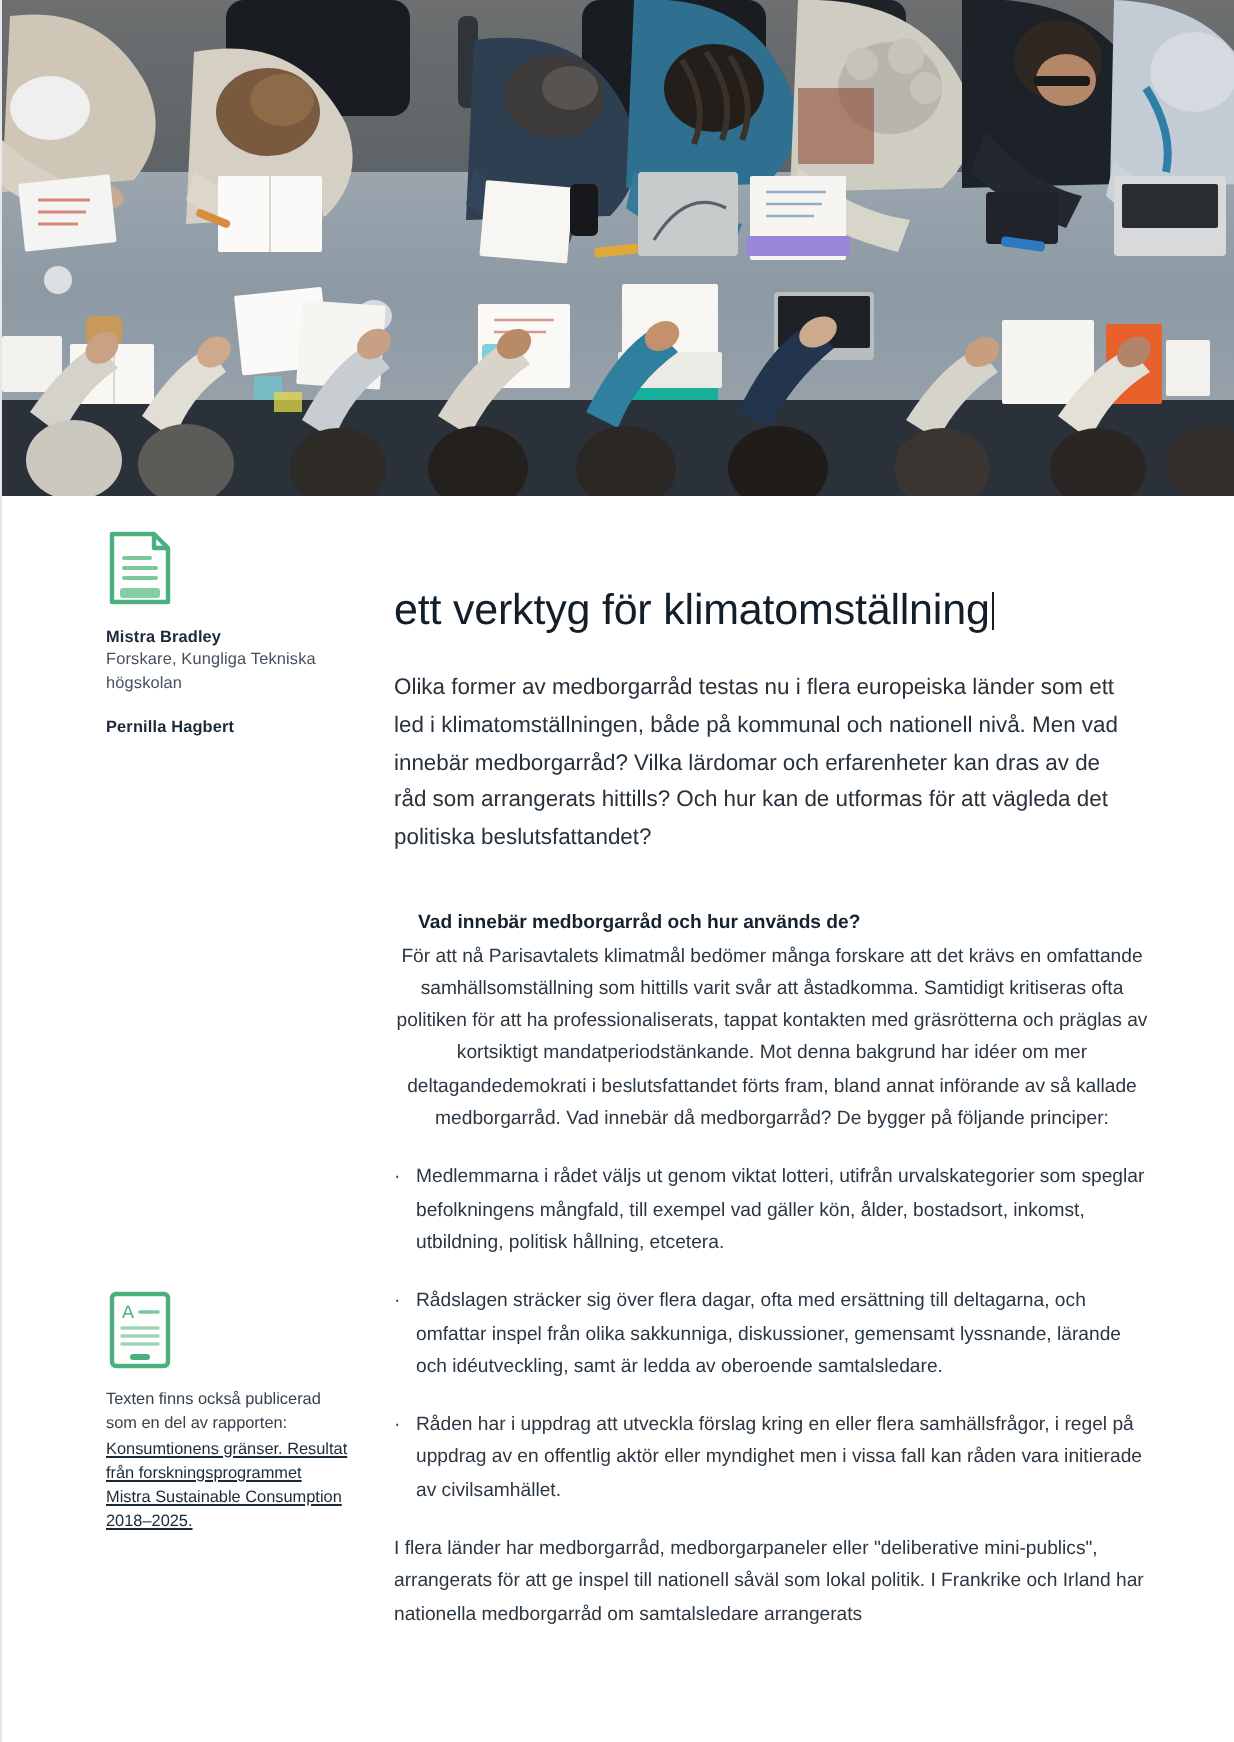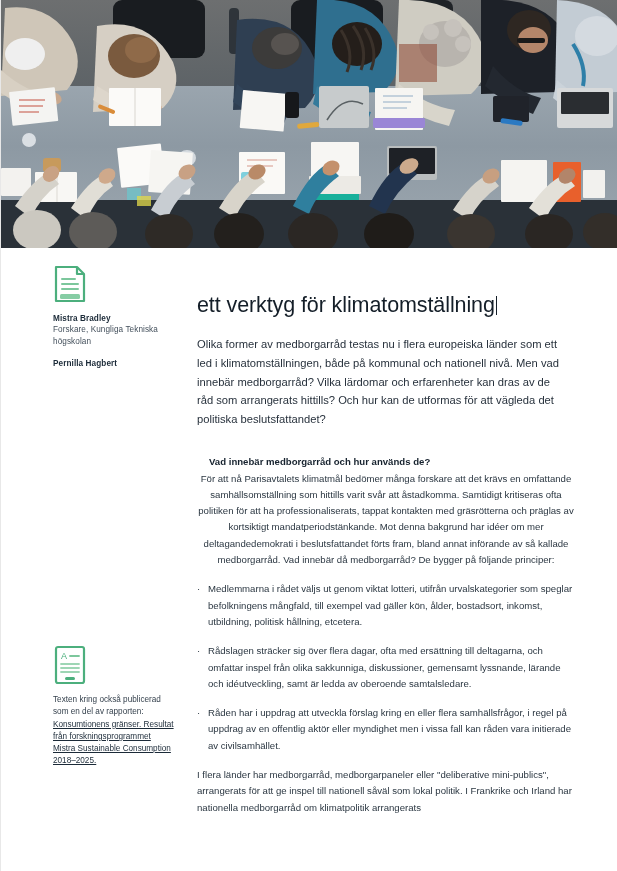--- a/index.html
+++ b/index.html
@@ -345,21 +345,21 @@
   </div>
 
   <div class="note">
     <svg class="icon-report" viewBox="0 0 34 40">
       <rect x="3" y="2" width="28" height="36" rx="2" fill="#ffffff" stroke="#4caf7d" stroke-width="2.2"></rect>
       <text x="8" y="14" font-family="Liberation Sans, sans-serif" font-size="9" fill="#4caf7d">A</text>
       <path d="M17 11 h9" stroke="#7cc79c" stroke-width="1.8" stroke-linecap="round"></path>
       <path d="M8 19 h18 M8 23 h18 M8 27 h18" stroke="#9ed6b5" stroke-width="1.8" stroke-linecap="round"></path>
       <rect x="12" y="32" width="10" height="3" rx="1.5" fill="#4caf7d"></rect>
     </svg>
-    <div class="note-text">Texten kring också publicerad som en del av rapporten:</div>
+    <div class="note-text">Texten finns också publicerad som en del av rapporten:</div>
     <a class="note-link">Konsumtionens gränser. Resultat från forskningsprogrammet Mistra Sustainable Consumption 2018–2025.</a>
   </div>
 
   <div class="content">
 
     <h1 class="title">
       <br>
       <span>ett verktyg för klimatomställning</span><span class="caret"></span>
     </h1>
 
@@ -376,16 +376,16 @@
       <li>
         <span class="dot">·</span>
         <span>Rådslagen sträcker sig över flera dagar, ofta med ersättning till deltagarna, och omfattar inspel från olika sakkunniga, diskussioner, gemensamt lyssnande, lärande och idéutveckling, samt är ledda av oberoende samtalsledare.</span>
       </li>
       <li>
         <span class="dot">·</span>
         <span>Råden har i uppdrag att utveckla förslag kring en eller flera samhällsfrågor, i regel på uppdrag av en offentlig aktör eller myndighet men i vissa fall kan råden vara initierade av civilsamhället.</span>
       </li>
     </ul>
 
-    <p class="tail-text">I flera länder har medborgarråd, medborgarpaneler eller "deliberative mini-publics", arrangerats för att ge inspel till nationell såväl som lokal politik. I Frankrike och Irland har nationella medborgarråd om klimatpolitik arrangerats</p>
+    <p class="tail-text">I flera länder har medborgarråd, medborgarpaneler eller "deliberative mini-publics", arrangerats för att ge inspel till nationell såväl som lokal politik. I Frankrike och Irland har nationella medborgarråd om samtalsledare arrangerats</p>
   </div>
 
 </div>
 
 </body></html>

